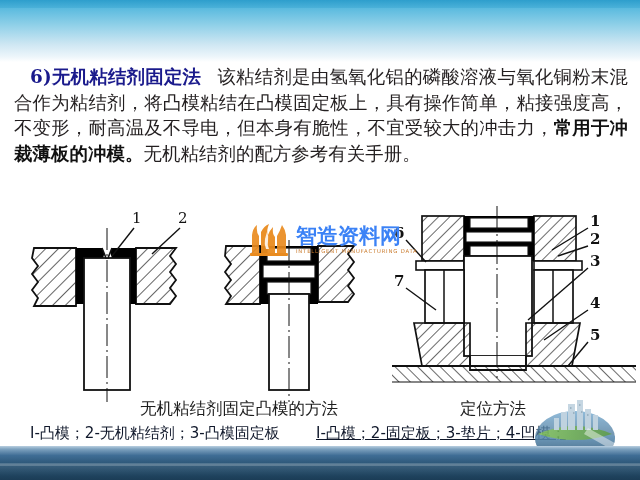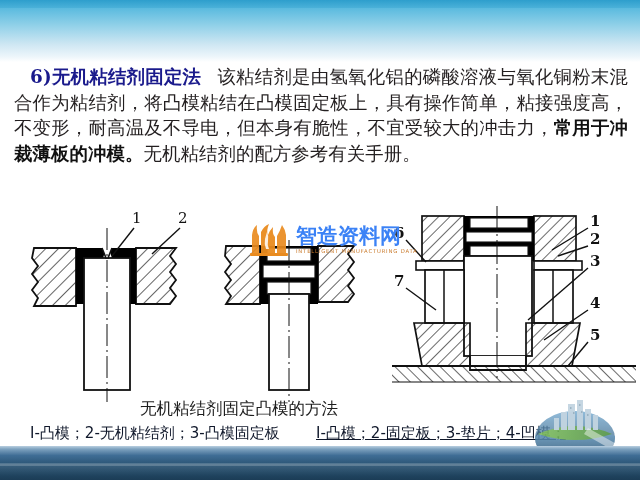--- a/index.html
+++ b/index.html
@@ -289,20 +289,21 @@
       </svg>
     </div>
     <div class="wm-text">
       <span class="wm-cn">智造资料网</span>
       <span class="wm-en">INTELLIGENT MANUFACTURING DATA</span>
     </div>
   </div>
 
   <div class="cap-row">
     <div class="cap-title cap-a">无机粘结剂固定凸模的方法</div>
+    <div class="cap-title cap-b">定位方法</div>
   </div>
 
   <div class="cap-sub-row">
     <div class="cap-sub cap-sub-a">I-凸模；2-无机粘结剂；3-凸模固定板</div>
     <div class="cap-sub cap-sub-b">I-凸模；2-固定板；3-垫片；4-凹模；</div>
   </div>
 
   <div class="globe-wm">
     <svg width="118" height="80" viewBox="0 0 118 80">
       <defs>

